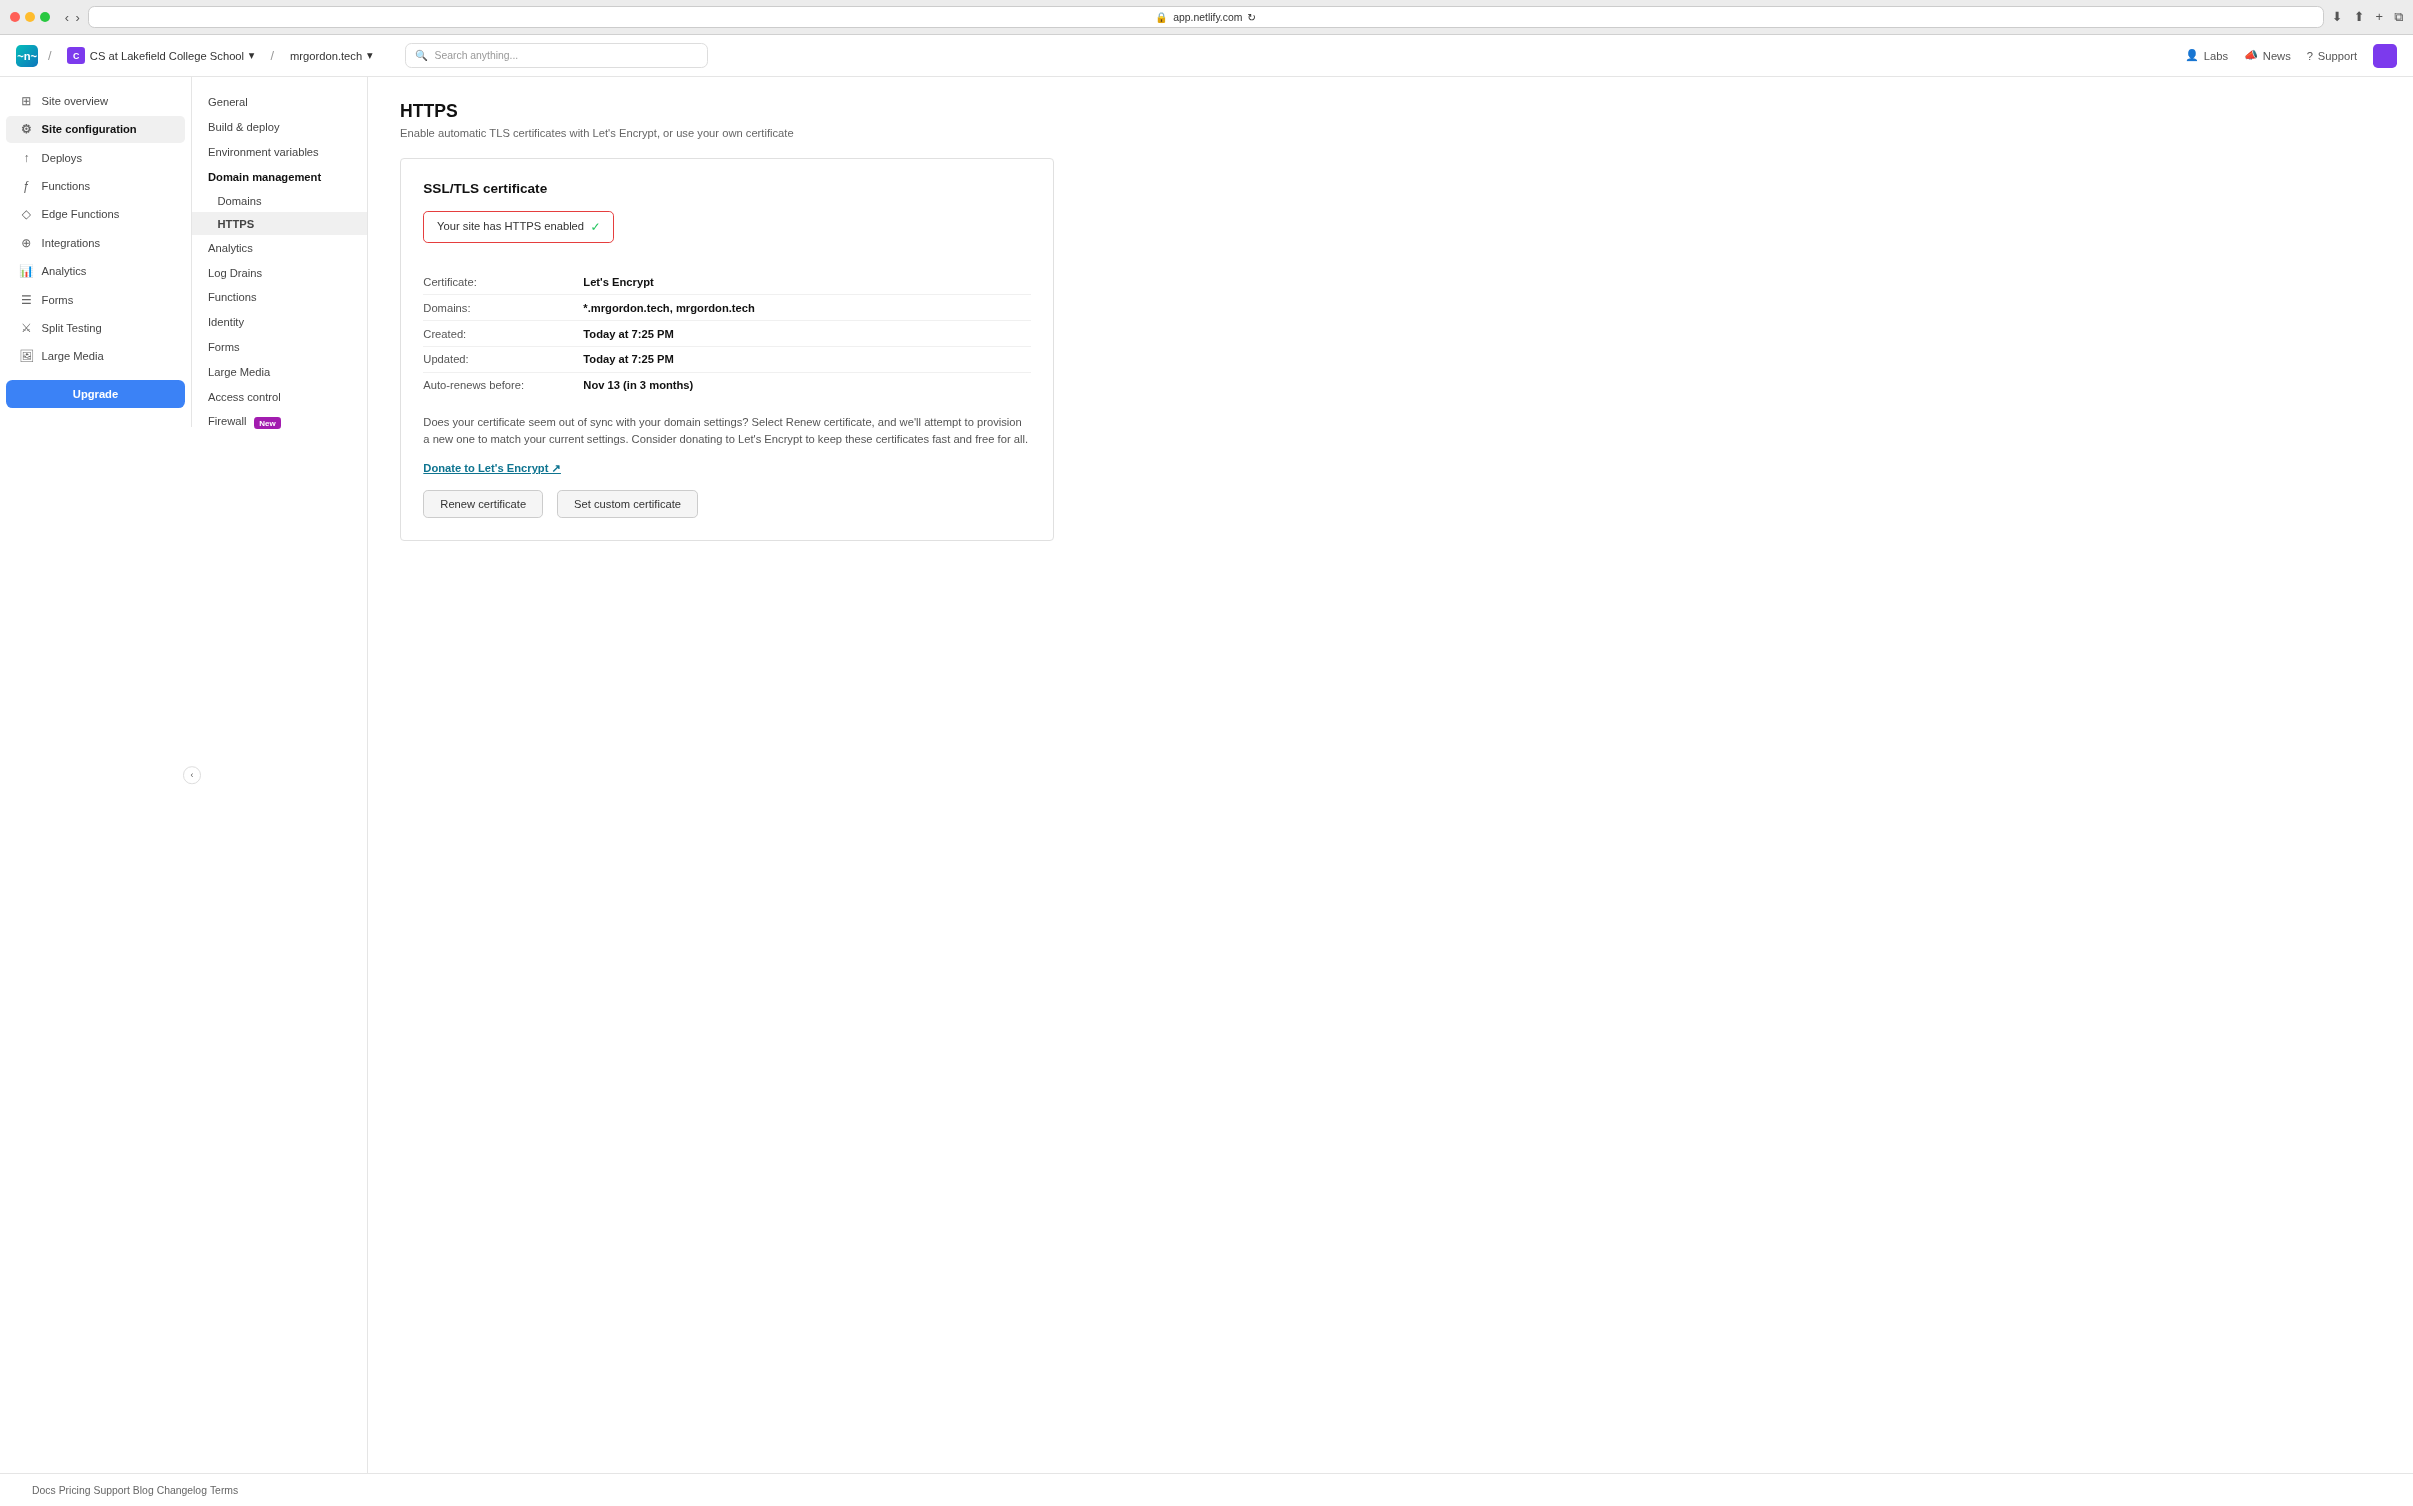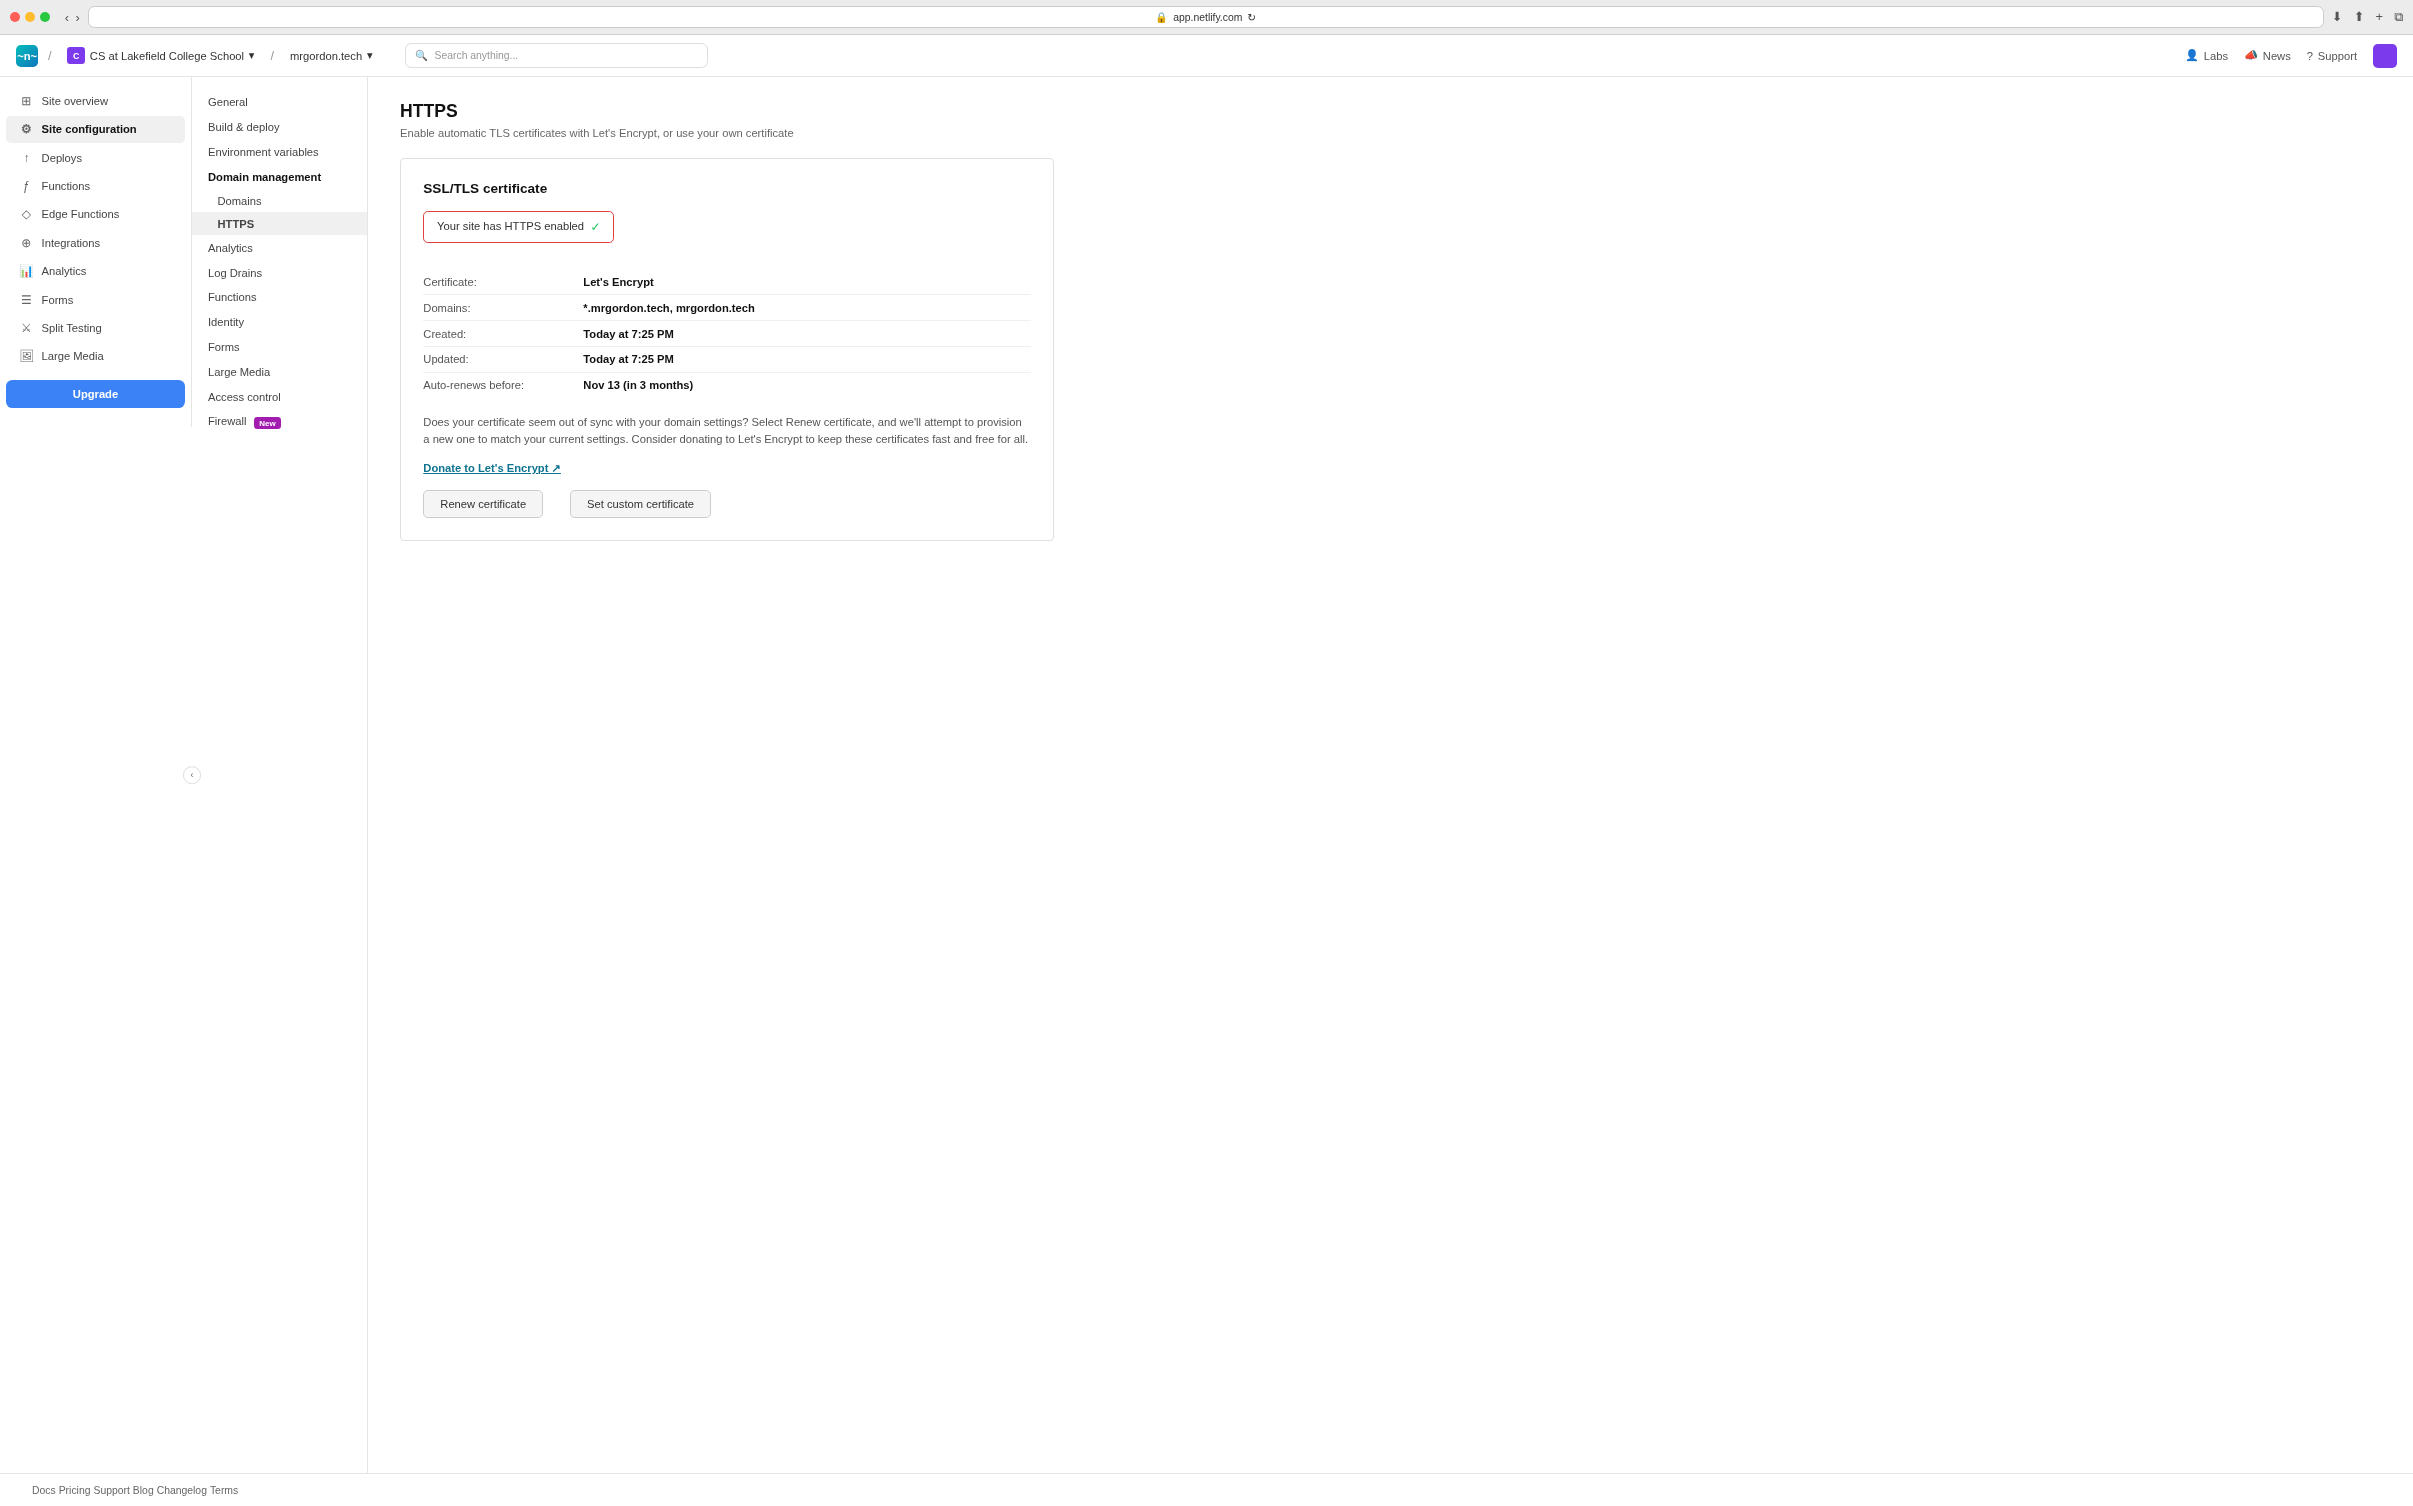--- a/index.html
+++ b/index.html
@@ -241,21 +241,21 @@
     }
     .cert-link {
       color: #0e7490;
       text-decoration: underline;
       font-weight: 600;
       cursor: pointer;
       font-size: 11.2px;
     }
 
     
-    .btn-row { display: flex; gap: 27px; margin-top: 14.4px; }
+    .btn-row { display: flex; gap: 14px; margin-top: 14.4px; }
     .btn {
       padding: 7.2px 16px;
       border-radius: 4.8px;
       font-size: 11.2px;
       font-weight: 500;
       cursor: pointer;
       border: 0.8px solid #ccc;
       background: #f5f5f5;
       color: #333;
     }

